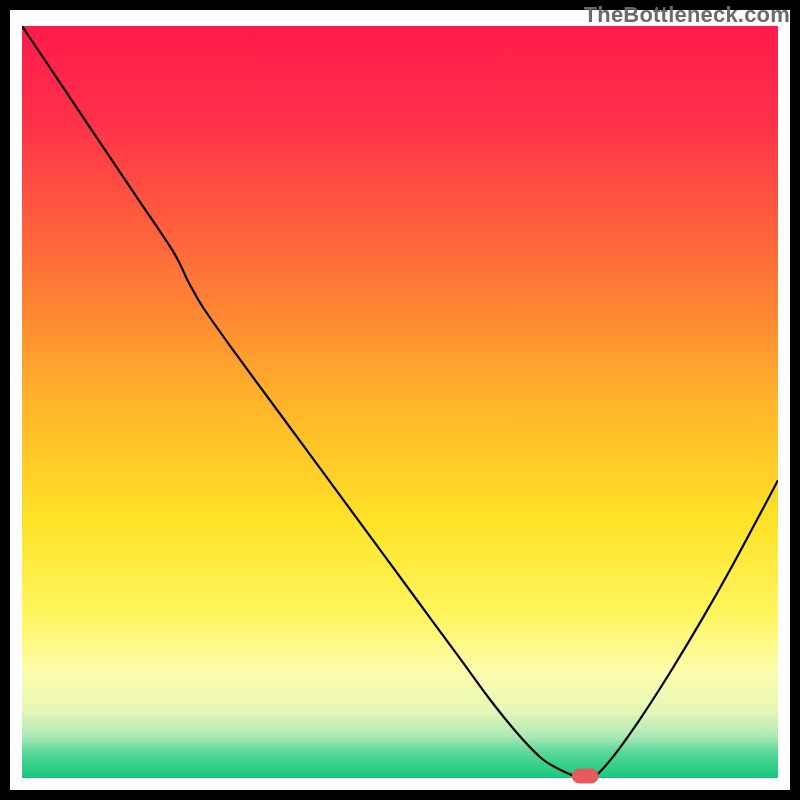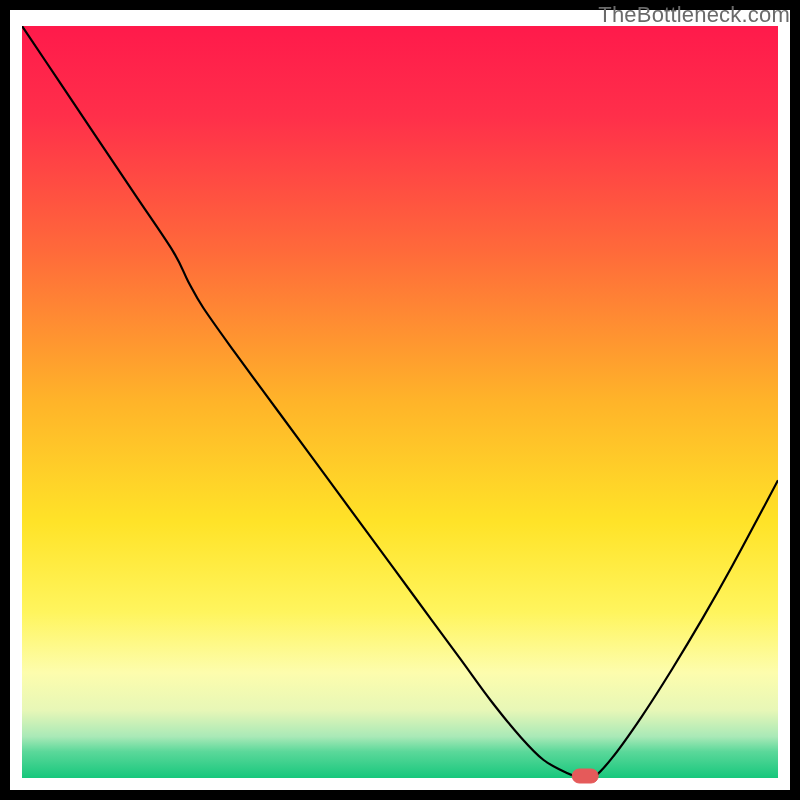--- a/index.html
+++ b/index.html
@@ -14,21 +14,21 @@
     position: relative;
     width: 800px;
     height: 800px;
     overflow: hidden;
   }
   .watermark {
     position: absolute;
     top: 2px;
     right: 10px;
     font-size: 22px;
-    font-weight: 400;
+    font-weight: 700;
     color: #6a6a6a;
     letter-spacing: 0.2px;
     z-index: 50;
   }
   svg.chart {
     position: absolute;
     top: 0;
     left: 0;
     width: 800px;
     height: 800px;

